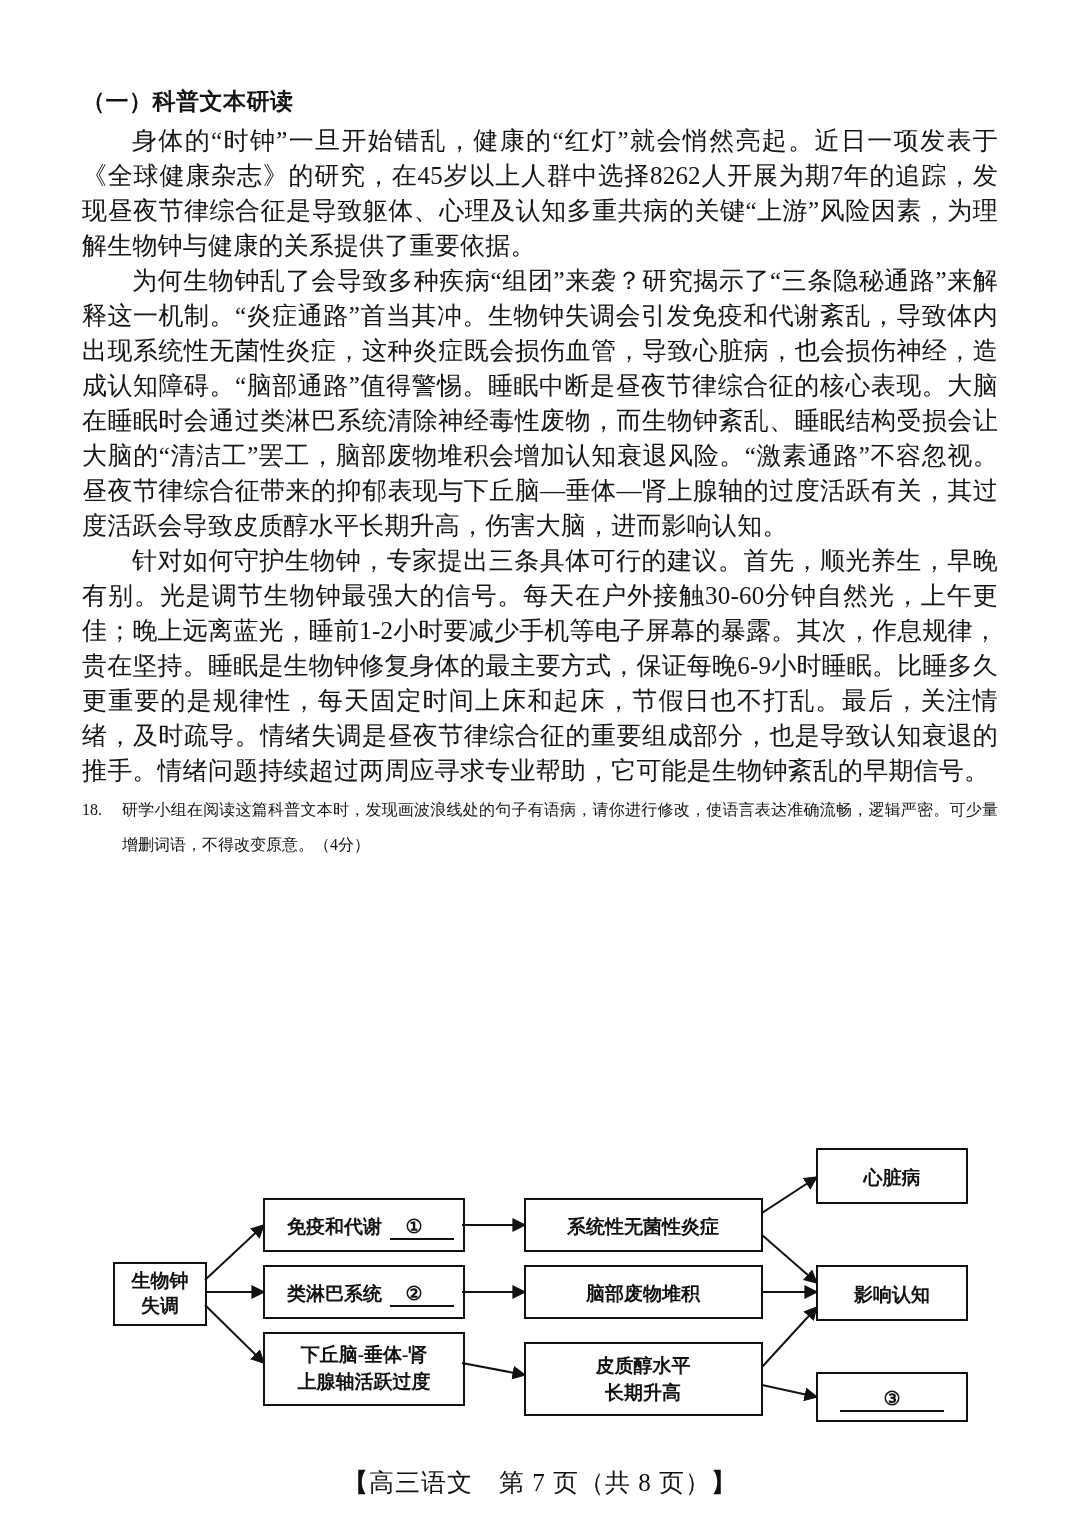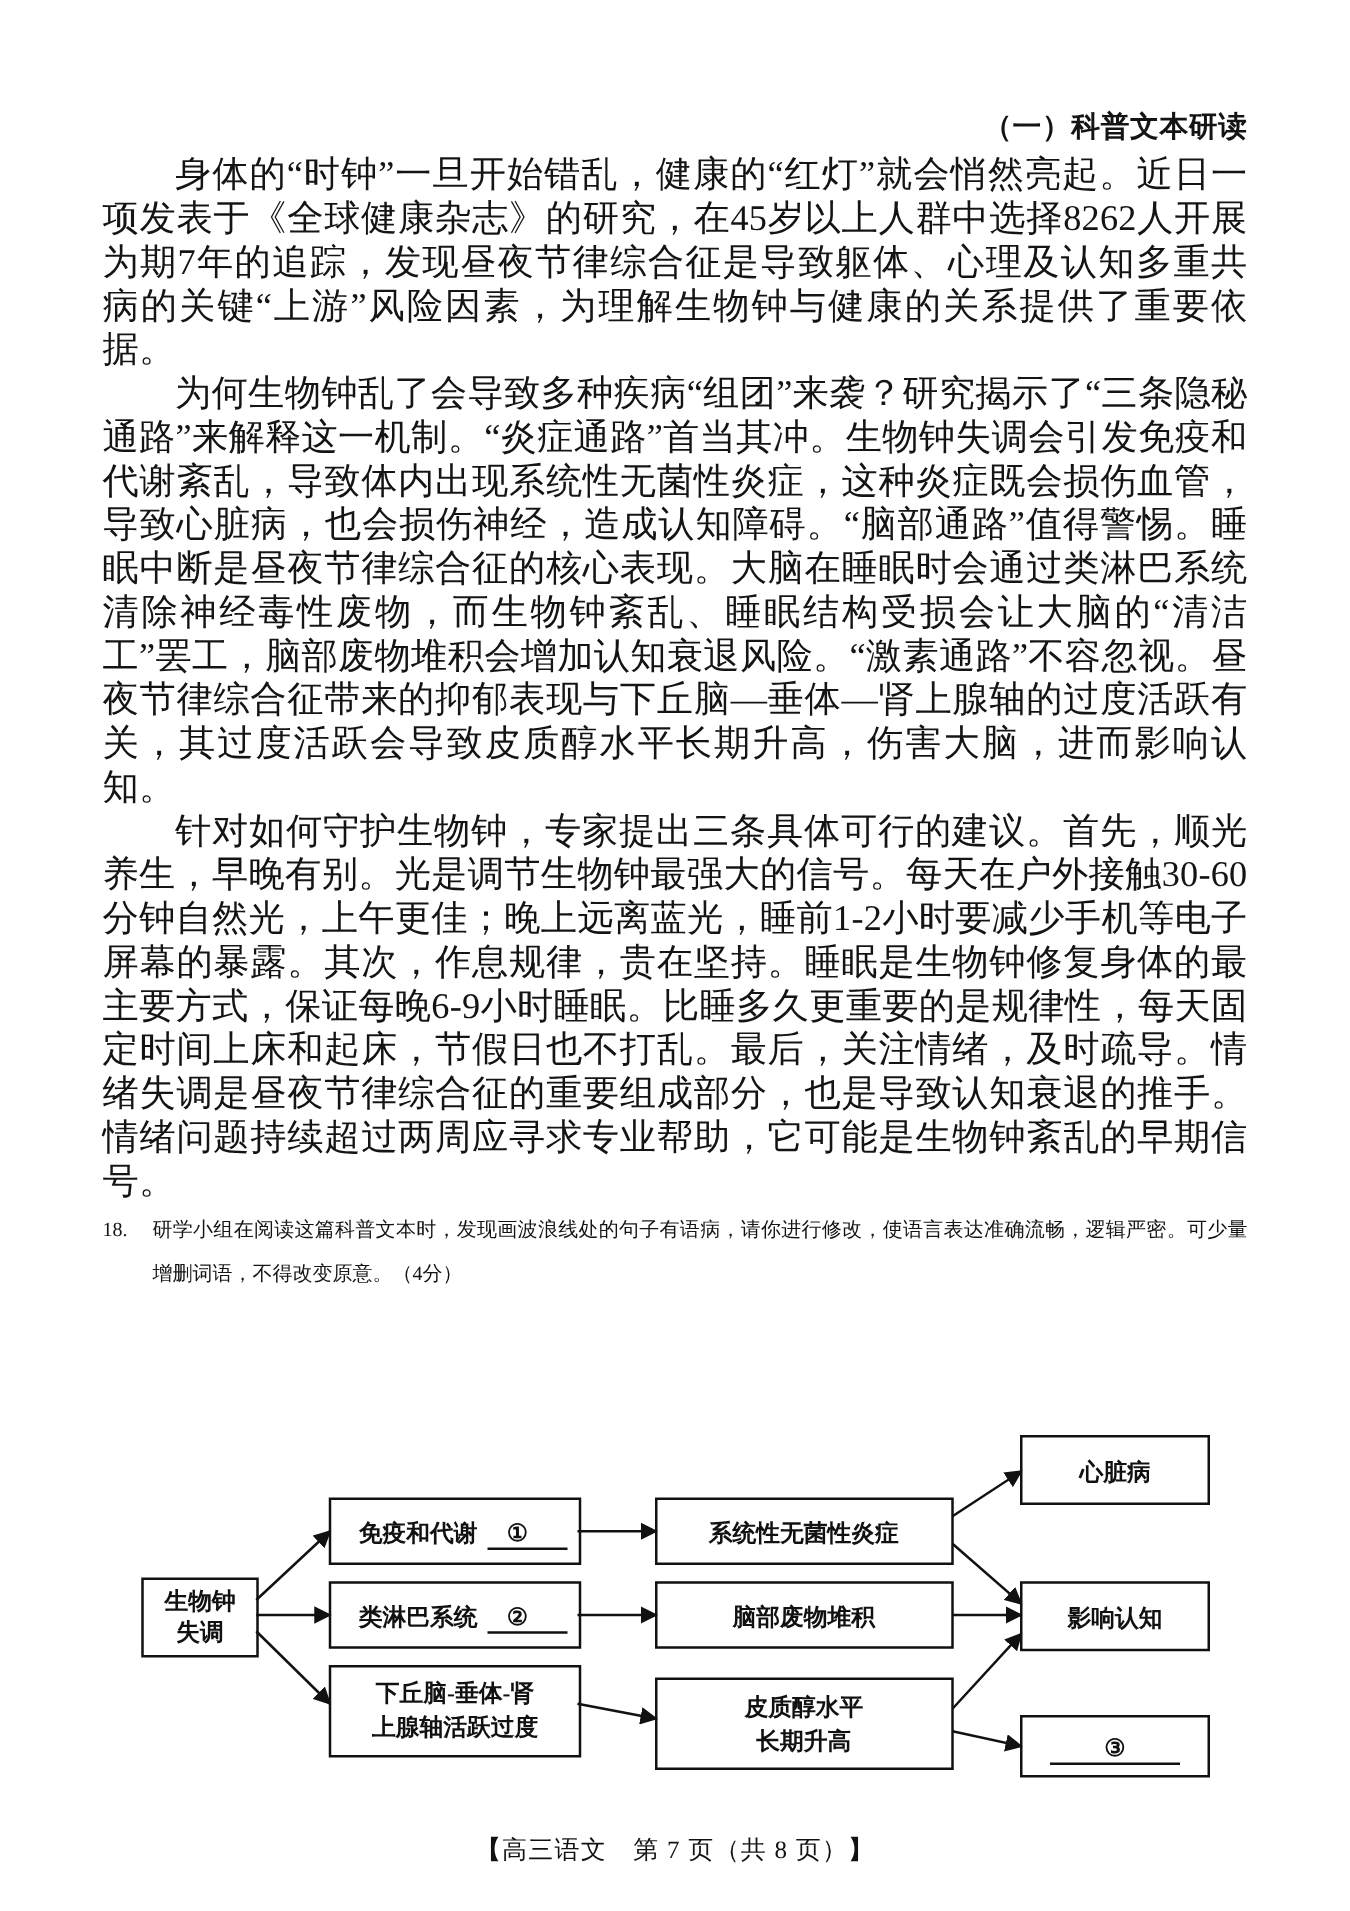--- a/index.html
+++ b/index.html
@@ -26,25 +26,24 @@
     left: 82px;
     top: 86px;
     width: 916px;
   }
   h2.section-title {
     font-size: 23px;
     font-weight: bold;
     margin: 0 0 6px 0;
     letter-spacing: 0.5px;
     font-family: "Liberation Serif", "DejaVu Serif", serif;
-    text-align: right;
   }
   p.para {
     margin: 0;
-    font-size: 29px;
+    font-size: 25px;
     line-height: 35px;
     text-align: justify;
     text-justify: inter-ideograph;
     text-indent: 2em;
     letter-spacing: 0.2px;
   }
   .underline-run {
     text-decoration: underline;
     text-underline-offset: 4px;
   }
@@ -70,21 +69,21 @@
     top: 1135px;
     width: 916px;
     height: 300px;
   }
   .footer {
     position: absolute;
     left: 0;
     top: 1466px;
     width: 1080px;
     text-align: center;
-    font-size: 20px;
+    font-size: 25px;
     letter-spacing: 1px;
     color: #111;
     font-family: "Liberation Serif", "DejaVu Serif", serif;
   }
   .footer .bracket { font-weight: bold; }
   svg text {
     font-family: "Liberation Serif", "DejaVu Serif", serif;
     fill: #111;
   }
 </style>

